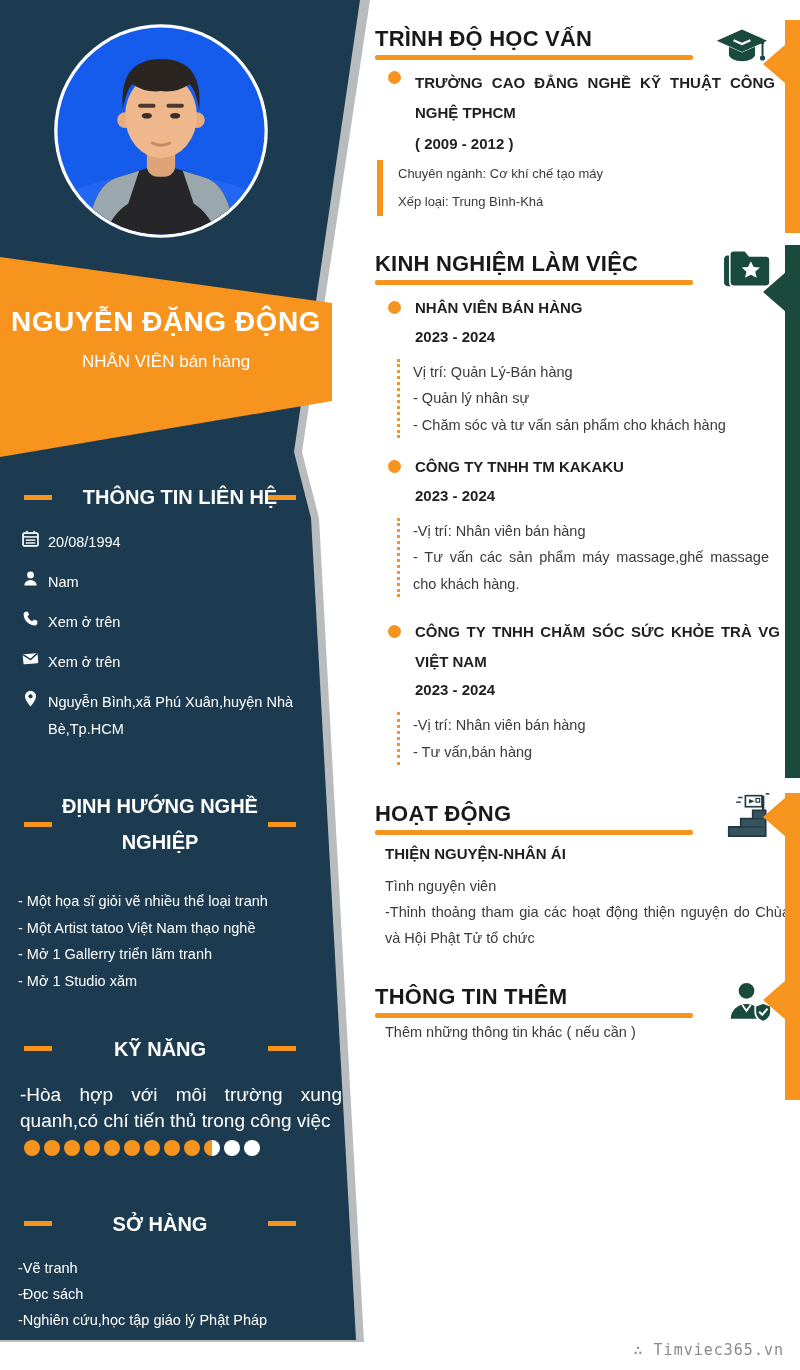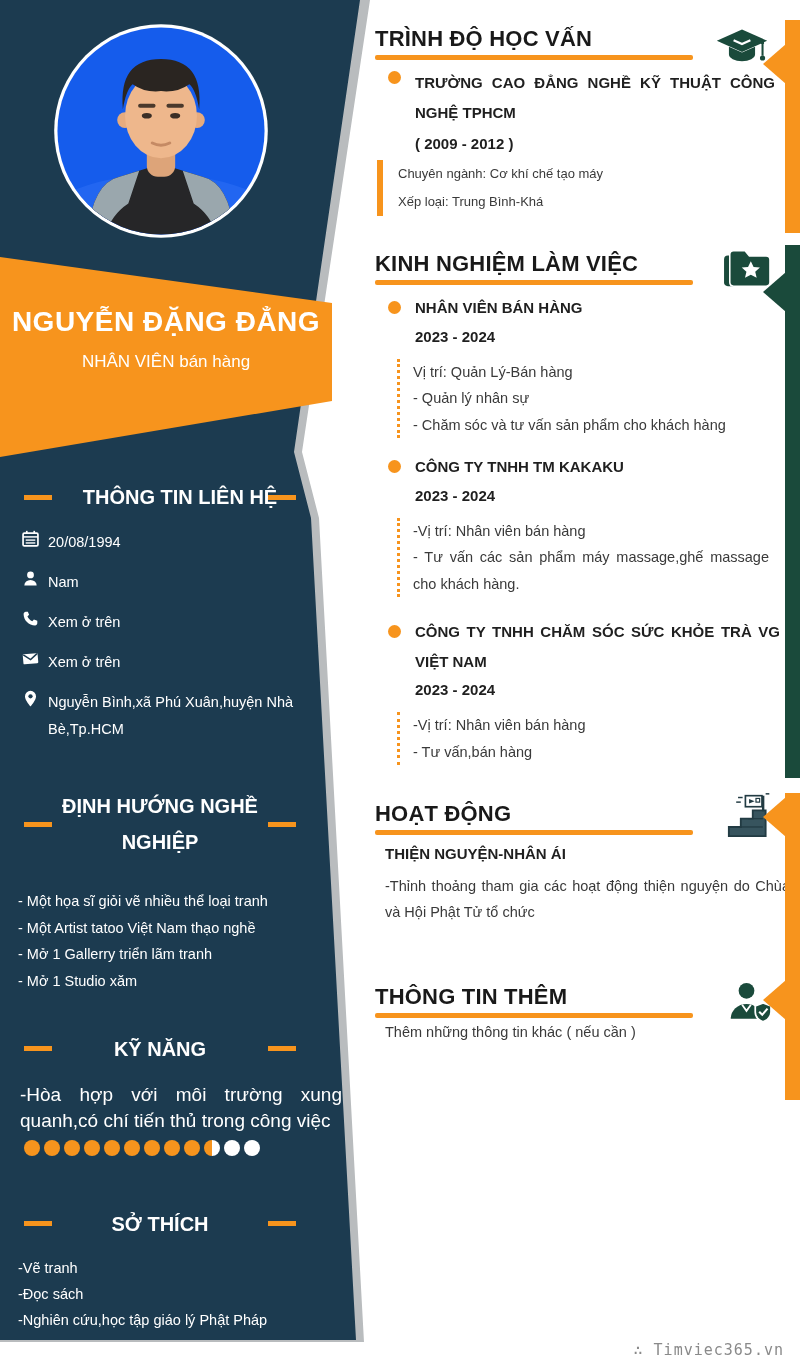--- a/index.html
+++ b/index.html
@@ -180,32 +180,32 @@
         <span class="dot full"></span>
         <span class="dot full"></span>
         <span class="dot full"></span>
         <span class="dot full"></span>
         <span class="dot full"></span>
         <span class="dot half"></span>
         <span class="dot empty"></span>
         <span class="dot empty"></span>
       </div>
 
-    <div class="sb-title" style="top:1211px;">SỞ THÍCH</div>
+    <div class="sb-title" style="top:1211px;">SỞ HÀNG</div>
     <div class="dash" style="left:24px; top:1221px;"></div>
     <div class="dash" style="left:268px; top:1221px;"></div>
     <div class="plain-list" style="top:1255px; line-height:26px;">
       <div>-Vẽ tranh</div>
       <div>-Đọc sách</div>
       <div>-Nghiên cứu,học tập giáo lý Phật Pháp</div>
     </div>
   </div>
 
   <div class="name-banner">
-    <div class="person-name">NGUYỄN ĐẶNG ĐẲNG</div>
+    <div class="person-name">NGUYỄN ĐẶNG ĐỘNG</div>
     <div class="person-role">NHÂN VIÊN bán hàng</div>
   </div>
 
   <div class="msection" style="top:20px; height:225px;">
     <h2>TRÌNH ĐỘ HỌC VẤN</h2>
     <div class="underline"></div>
     <span class="edu-bullet" style="left:13px; top:51px;"></span>
     <div class="school-name">TRƯỜNG CAO ĐẲNG NGHỀ KỸ THUẬT CÔNG NGHỆ TPHCM</div>
     <div class="edu-period">( 2009 - 2012 )</div>
     <div class="edu-details">
@@ -248,20 +248,21 @@
         <div>- Tư vấn,bán hàng</div>
       </div>
     </div>
   </div>
 
   <div class="msection" style="top:795px; height:170px;">
     <h2>HOẠT ĐỘNG</h2>
     <div class="underline"></div>
     <div class="act-subtitle">THIỆN NGUYỆN-NHÂN ÁI</div>
     <div class="act-body">
+      <div>Tình nguyện viên</div>
       <div>-Thỉnh thoảng tham gia các hoạt động thiện nguyện do Chùa và Hội Phật Tử tổ chức</div>
     </div>
   </div>
 
   <div class="msection" style="top:978px; height:90px;">
     <h2>THÔNG TIN THÊM</h2>
     <div class="underline"></div>
     <div class="more-text">Thêm những thông tin khác ( nếu cần )</div>
   </div>
 

